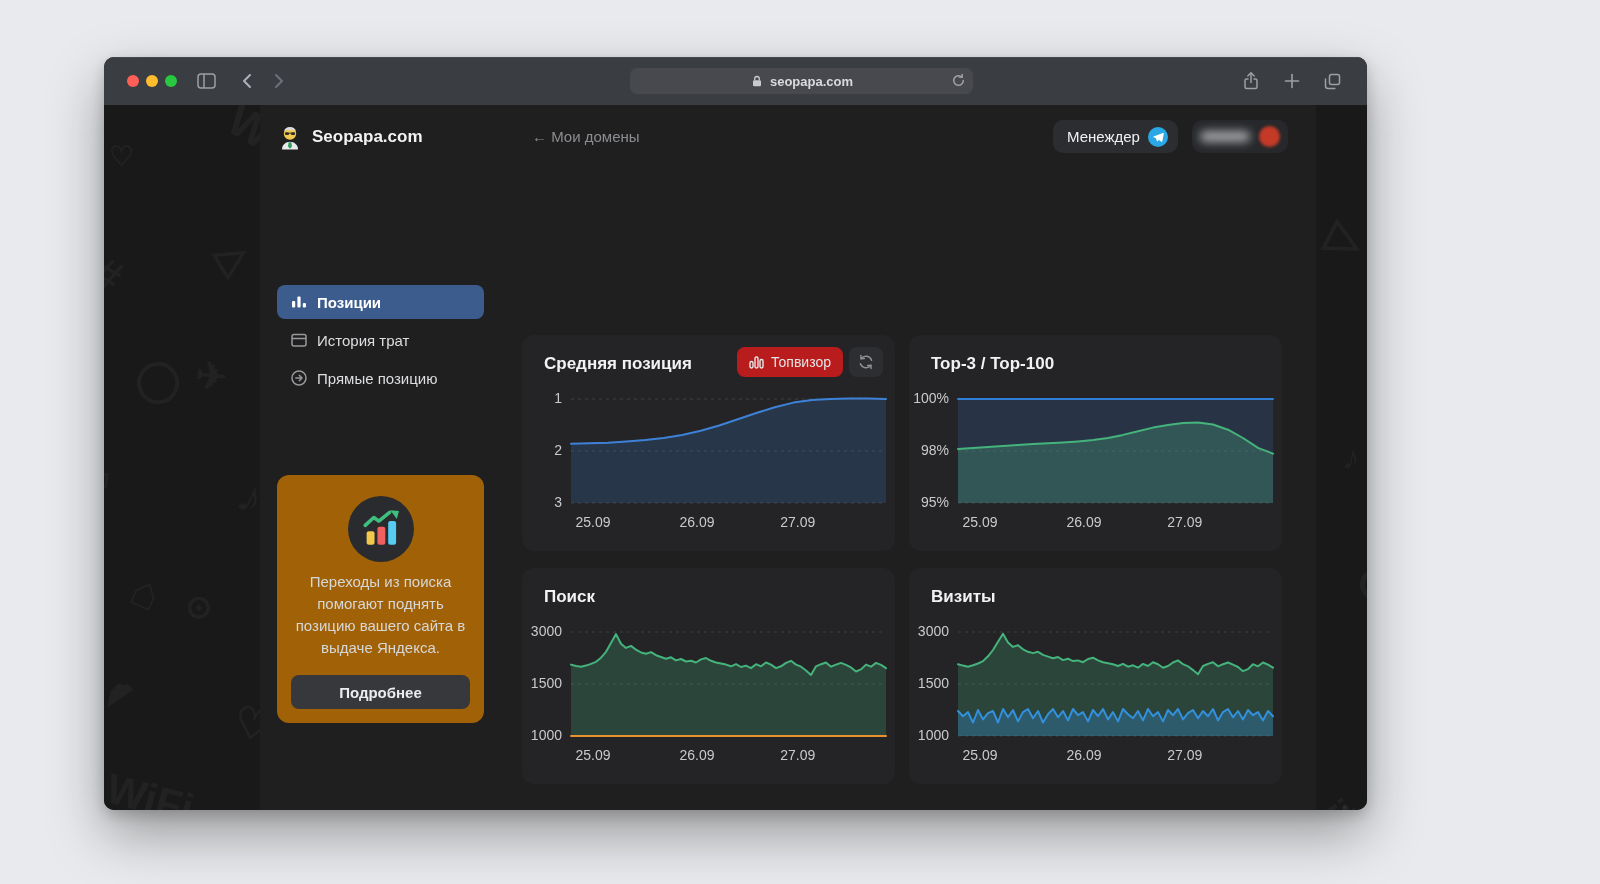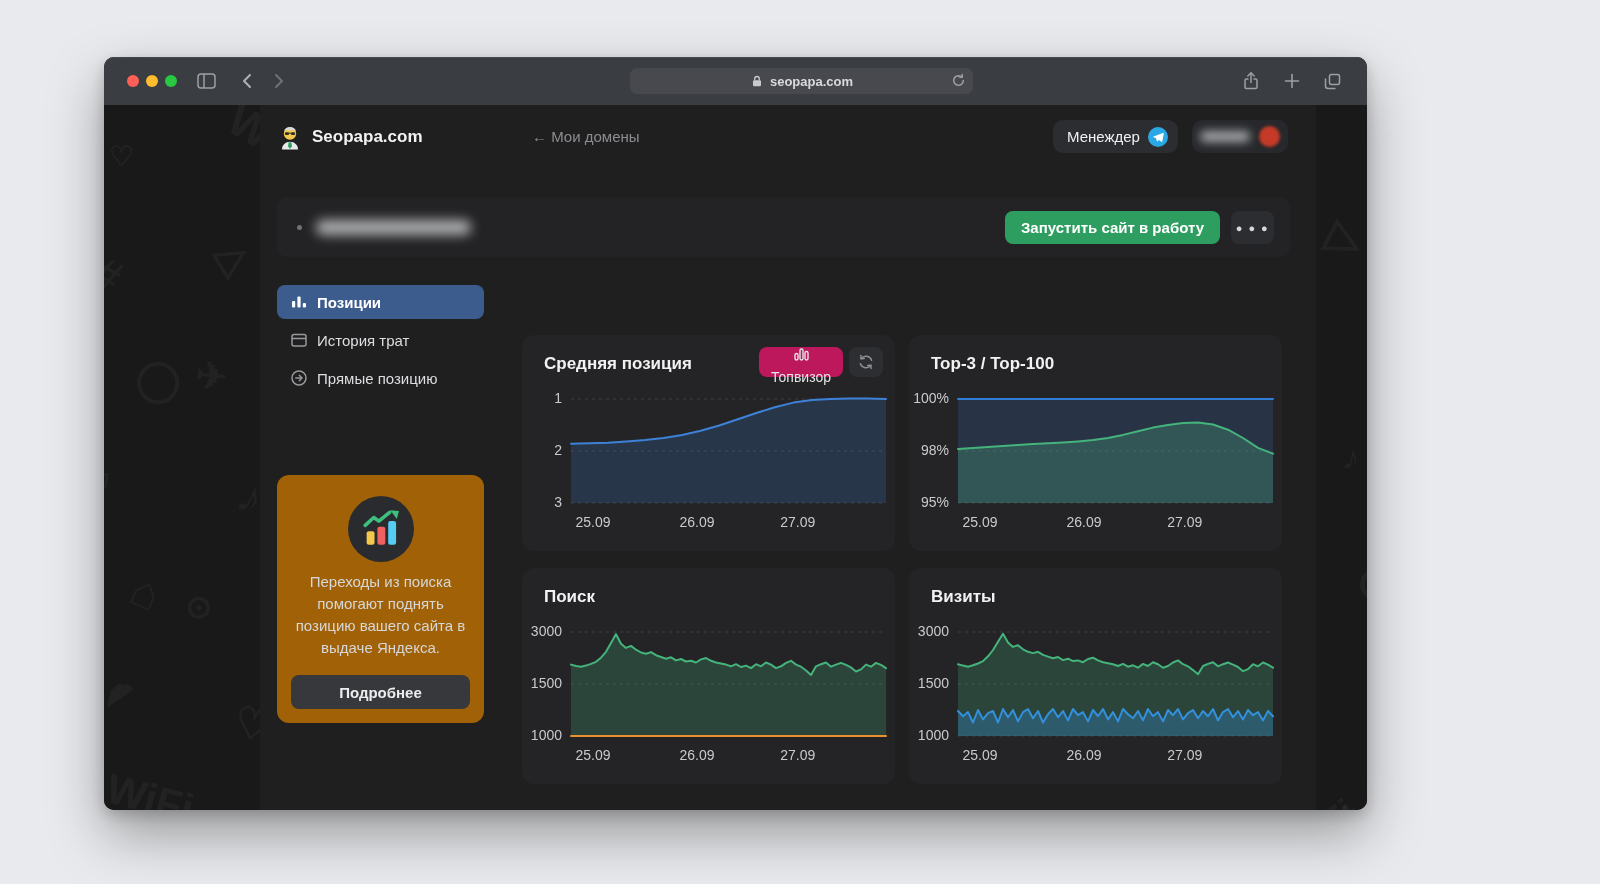--- a/index.html
+++ b/index.html
@@ -74,22 +74,22 @@
   .promo-btn{position:absolute;left:14px;right:14px;bottom:14px;height:34px;background:#37383b;border-radius:8px;
     color:#ececee;font-size:15px;font-weight:600;display:flex;align-items:center;justify-content:center;cursor:pointer;}
   
   .chart-card{position:absolute;width:373px;height:216px;background:#242426;border-radius:12px;}
   .card-pos-0{left:262px;top:230px;}
   .card-pos-1{left:649px;top:230px;}
   .card-pos-2{left:262px;top:463px;}
   .card-pos-3{left:649px;top:463px;}
   .chart-title{position:absolute;left:22px;top:19px;font-size:17px;font-weight:700;color:#f2f2f3;}
   .chart-controls{position:absolute;right:12px;top:12px;display:flex;gap:6px;}
-  .tv-badge{height:30px;padding:0 12px;background:#be185d;border-radius:8px;display:flex;align-items:center;
-    gap:7px;color:#e4e5e7;font-size:14px;font-weight:500;cursor:pointer;flex-direction:column;}
+  .tv-badge{height:30px;padding:0 12px;background:#b91c1c;border-radius:8px;display:flex;align-items:center;
+    gap:7px;color:#e4e5e7;font-size:14px;font-weight:500;cursor:pointer;}
   .refresh-btn{width:34px;height:30px;background:#2d2e31;border-radius:8px;display:flex;align-items:center;
     justify-content:center;color:#8f9094;cursor:pointer;}
   .y-label{position:absolute;left:0;width:40px;text-align:right;font-size:14px;color:#c9cacd;}
   .x-label{position:absolute;top:179px;transform:translateX(-50%);font-size:14px;color:#c9cacd;}
   svg.plot{position:absolute;left:49px;top:64px;overflow:visible;}
 </style>
 </head>
 <body>
 
 <div class="window">
@@ -275,26 +275,20 @@
             <path d="M14.9 5.9 5.6 9.5c-.63.26-.57.62-.1.77l2.35.74 1.05 3.05c.16.42.42.43.68.17l1.3-1.28 2.5 1.85c.46.26.77.1.88-.42l1.55-7.55c.15-.63-.22-.9-.88-.68z" fill="#fff"></path>
           </svg>
         </span>
       </div>
 
       <div class="balance">
         <span class="balance-blur"></span>
         <span class="balance-coin"></span>
       </div>
 
-      <div class="domain-bar">
-        <span class="domain-dot"></span>
-        <span class="domain-blur"></span>
-        <div class="launch-btn">Запустить сайт в работу</div>
-        <div class="more-btn">● ● ●</div>
-      </div>
 
       <div class="nav">
         <div class="nav-item active">
           <span class="nav-ic">
             <svg width="18" height="18" viewBox="0 0 18 18" fill="currentColor">
               <rect x="2" y="8" width="3.2" height="6.5" rx="1.1"></rect>
               <rect x="7.4" y="3.5" width="3.2" height="11" rx="1.1"></rect>
               <rect x="12.8" y="10" width="3.2" height="4.5" rx="1.1"></rect>
             </svg>
           </span>

